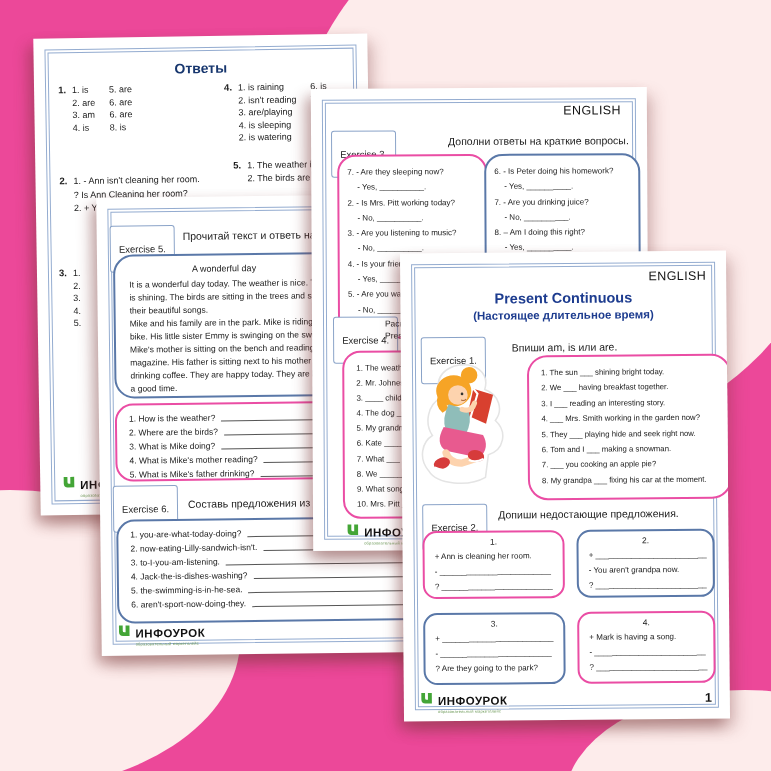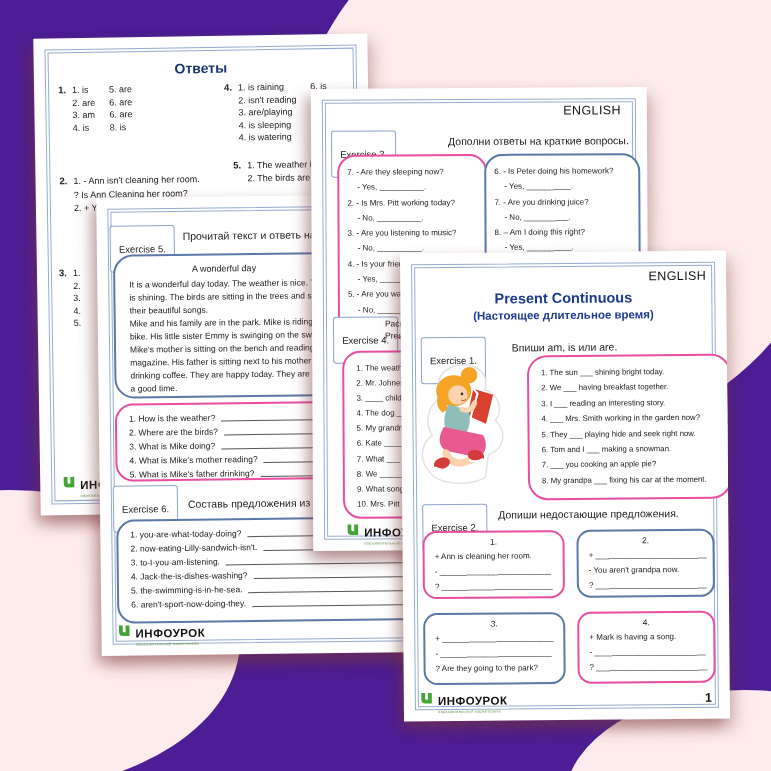--- a/index.html
+++ b/index.html
@@ -1,16 +1,16 @@
 <!DOCTYPE html>
 <html><head>
 <meta charset="utf-8">
 <style>
   html,body{margin:0;padding:0;background:#f8d2d5;}
-  .stage{position:relative;width:771px;height:771px;overflow:hidden;background:#4c1d95;font-family:"Liberation Sans",sans-serif;}
+  .stage{position:relative;width:771px;height:771px;overflow:hidden;background:#ec4899;font-family:"Liberation Sans",sans-serif;}
   .blob{position:absolute;border-radius:50%;background:#fdeceb;}
   .blob1{left:293px;top:-107px;width:544px;height:544px;}
   .blob2{left:-220px;top:490px;width:460px;height:300px;}
   .blob3{left:565px;top:690px;width:360px;height:220px;}
   .sheet{position:absolute;background:#fff;overflow:hidden;
          box-shadow:-6px 8px 14px rgba(120,55,55,.42),6px 9px 16px rgba(120,55,55,.26);}
   .p1{left:37px;top:36px;width:334px;height:477px;z-index:1;transform:rotate(-0.9deg);}
   .p2{left:99px;top:196px;width:326px;height:458px;z-index:2;transform:rotate(-0.7deg);}
   .p3{left:312px;top:88px;width:336px;height:462px;z-index:3;transform:rotate(-0.3deg);}
   .p4{left:402px;top:252px;width:326px;height:468px;z-index:4;transform:rotate(-0.5deg);}
@@ -87,21 +87,21 @@
     </div>
 
     <div class="sec" style="left:190px;top:46px;">
       <span class="secnum">4.</span>
       <div class="cols">
         <div class="ans">
             <div>1. is raining</div>
             <div>2. isn't reading</div>
             <div>3. are/playing</div>
             <div>4. is sleeping</div>
-            <div>4. is watering</div>
+            <div>2. is watering</div>
           </div>
         <div class="ans">
             <div class="nowrap">6. is</div>
             <div class="nowrap">7. is</div>
             <div class="nowrap">8. are</div>
             <div class="nowrap">9. are</div>
             <div class="nowrap">10.</div>
           </div>
       </div>
     </div>

